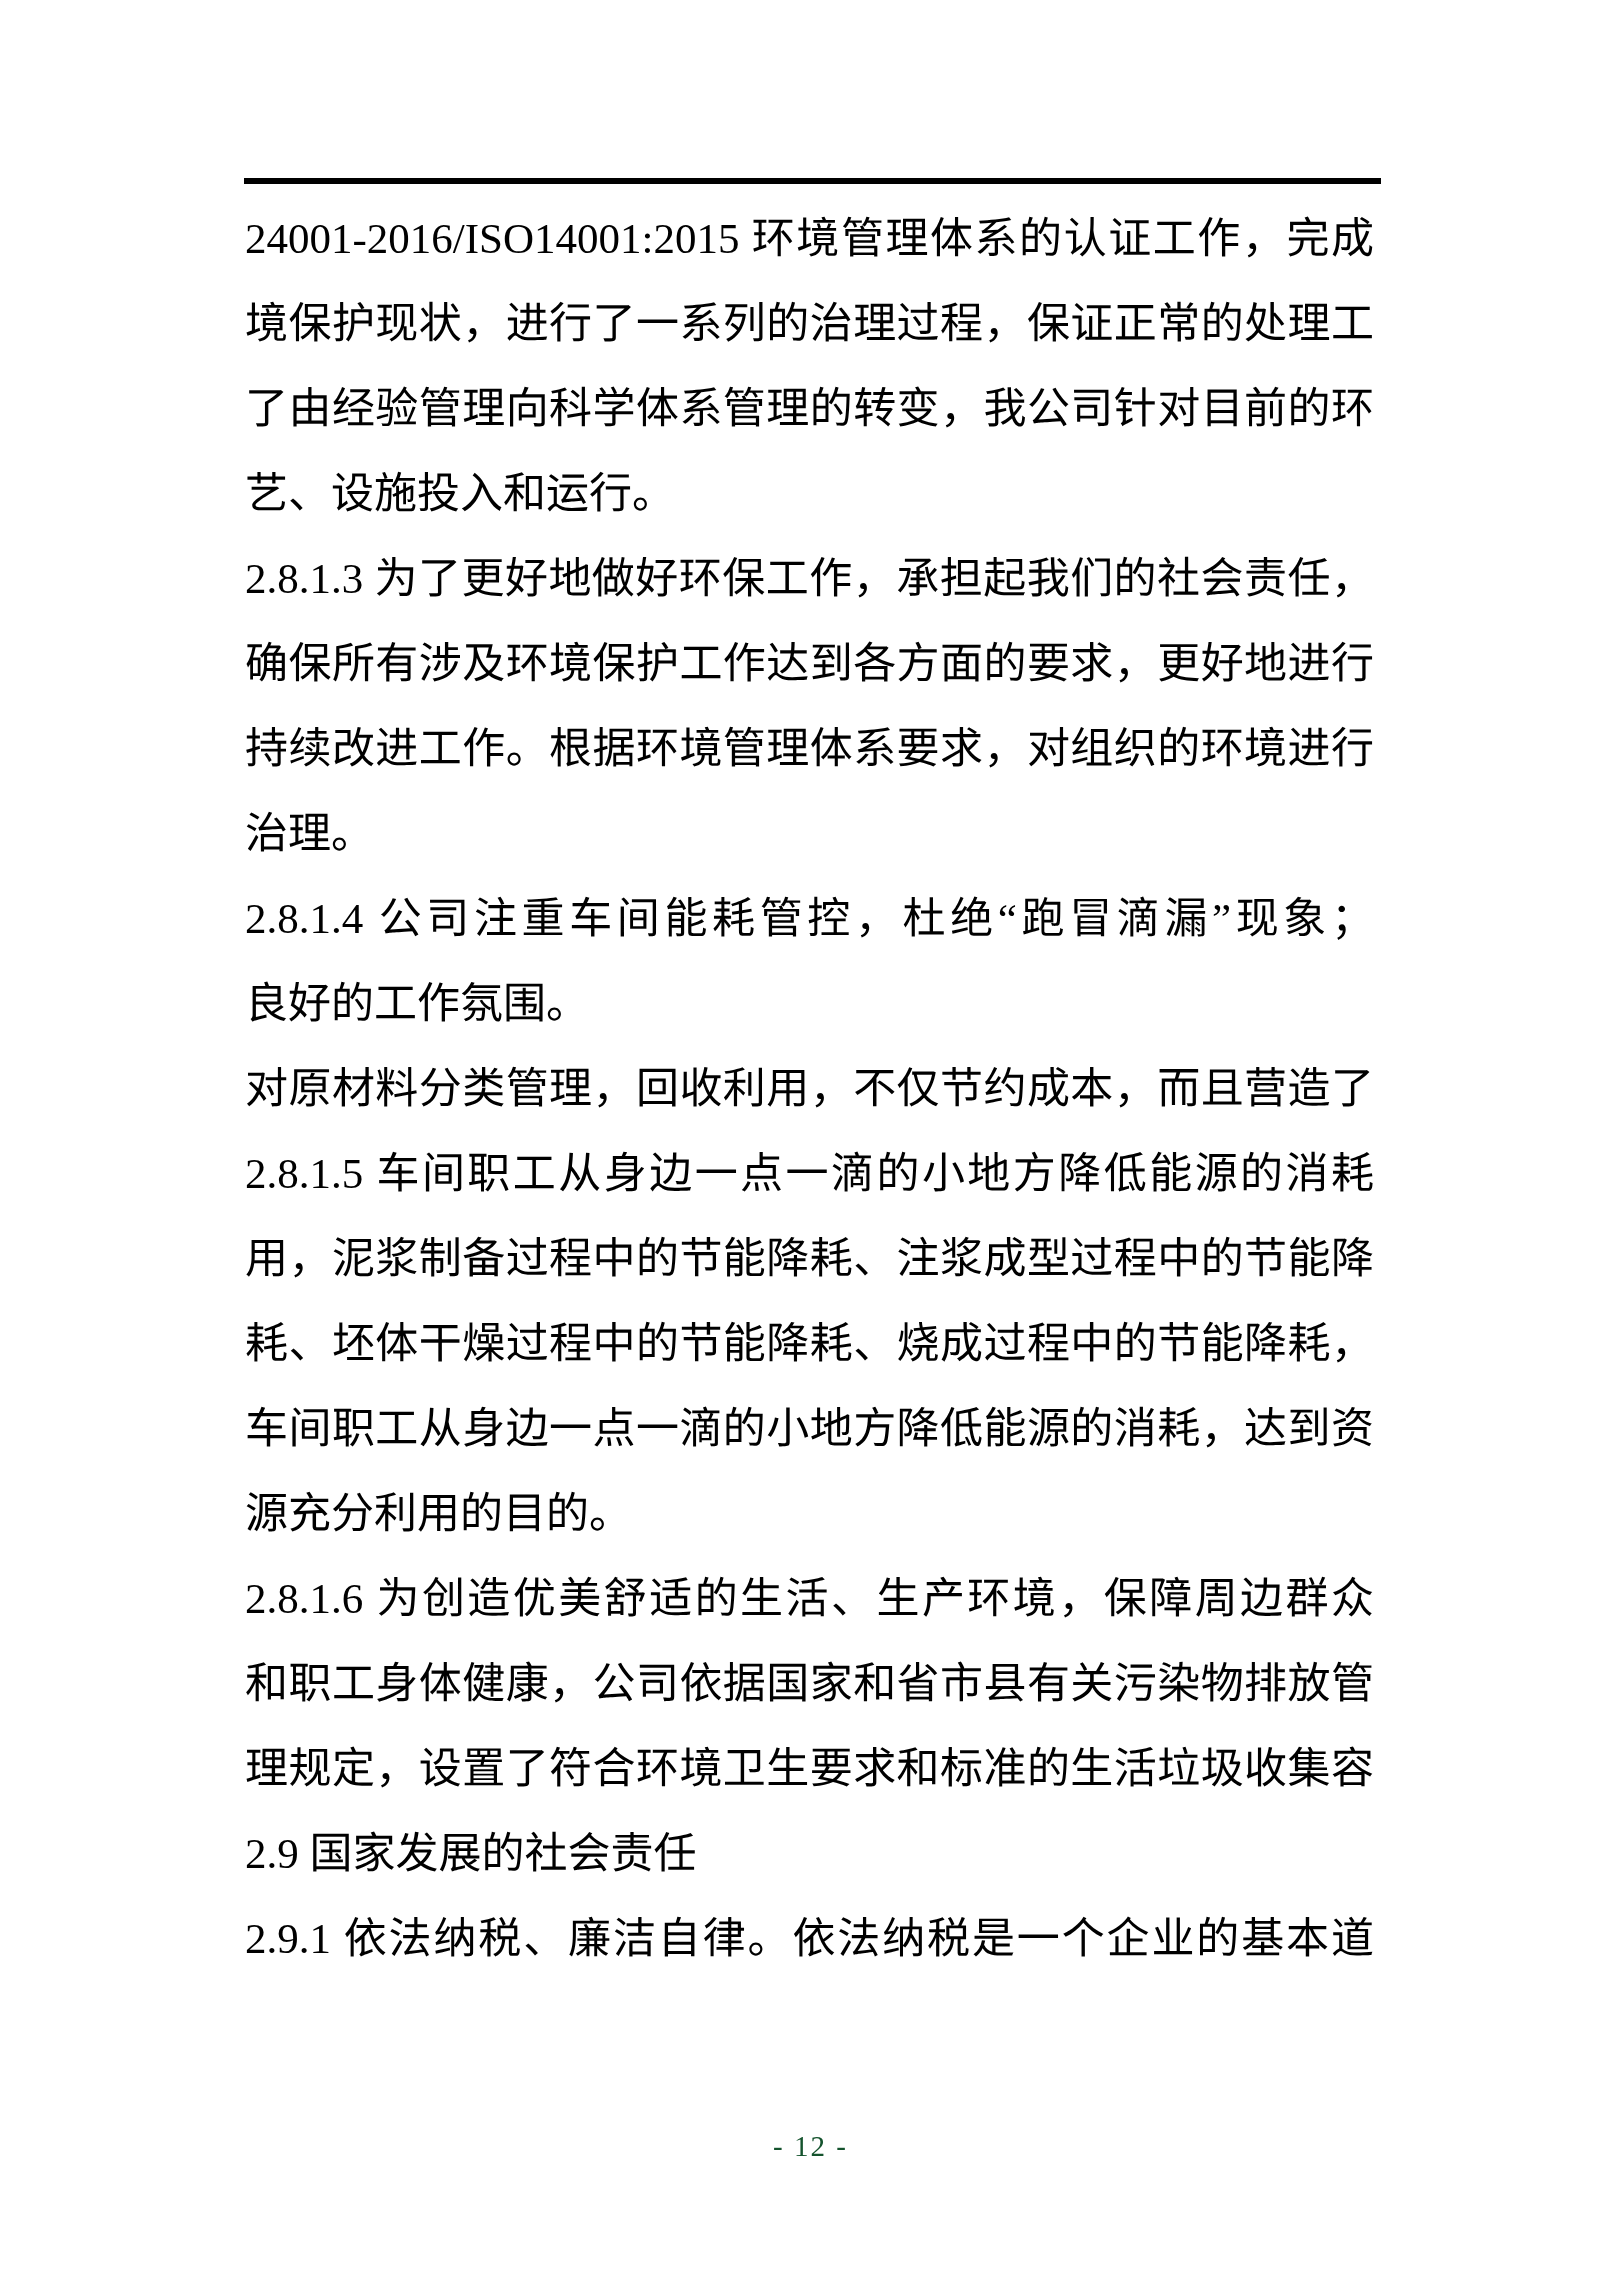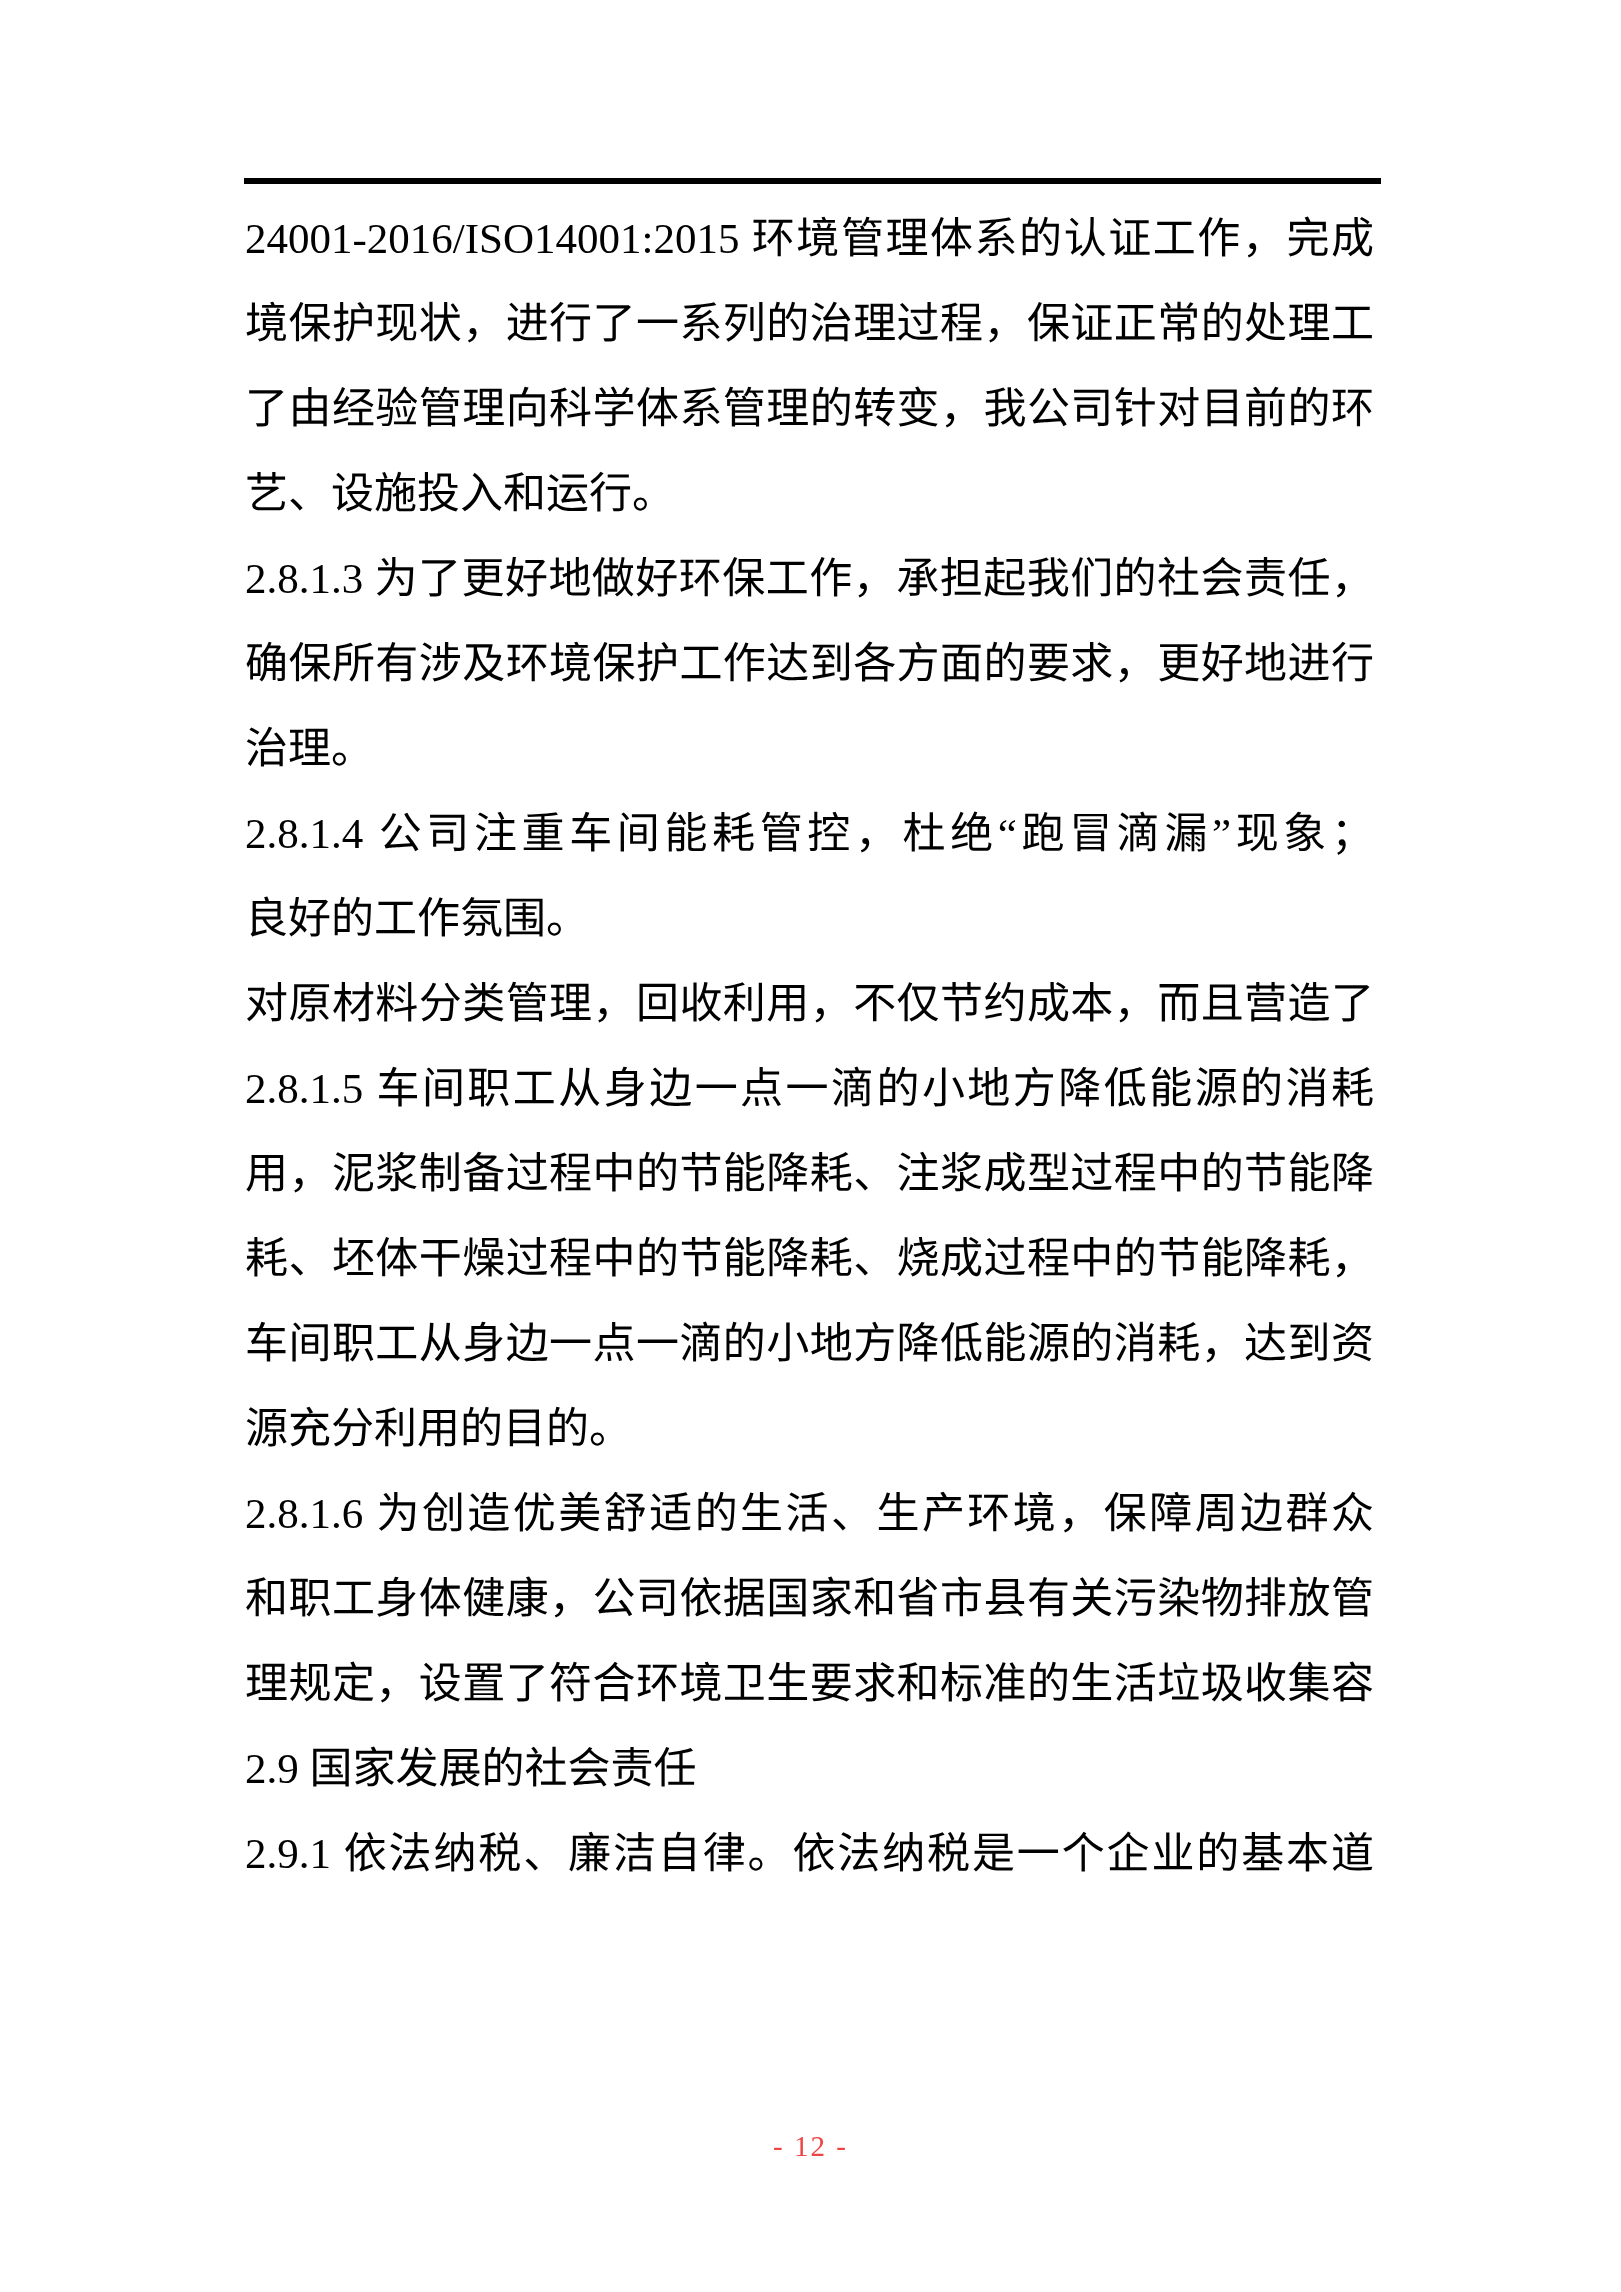--- a/index.html
+++ b/index.html
@@ -47,35 +47,36 @@
   }
   .page-number {
     position: absolute;
     left: 0;
     top: 2125px;
     width: 1621px;
     text-align: center;
     font-size: 29px;
     line-height: 43px;
     letter-spacing: 2px;
-    color: #ef4444;
+    color: #14532d;
   }
 </style>
 </head>
 <body>
 
 <div class="page">
   <div class="header-rule"></div>
   <div class="content">
       <div class="line justified">24001-2016/ISO14001:2015 环境管理体系的认证工作，完成</div>
       <div class="line justified">境保护现状，进行了一系列的治理过程，保证正常的处理工</div>
       <div class="line justified">了由经验管理向科学体系管理的转变，我公司针对目前的环</div>
       <div class="line">艺、设施投入和运行。</div>
       <div class="line justified">2.8.1.3 为了更好地做好环保工作，承担起我们的社会责任，</div>
       <div class="line justified">确保所有涉及环境保护工作达到各方面的要求，更好地进行</div>
+      <div class="line justified">持续改进工作。根据环境管理体系要求，对组织的环境进行</div>
       <div class="line">治理。</div>
       <div class="line justified">2.8.1.4 公司注重车间能耗管控，杜绝“跑冒滴漏”现象；</div>
       <div class="line">良好的工作氛围。</div>
       <div class="line justified">对原材料分类管理，回收利用，不仅节约成本，而且营造了</div>
       <div class="line justified">2.8.1.5 车间职工从身边一点一滴的小地方降低能源的消耗</div>
       <div class="line justified">用，泥浆制备过程中的节能降耗、注浆成型过程中的节能降</div>
       <div class="line justified">耗、坯体干燥过程中的节能降耗、烧成过程中的节能降耗，</div>
       <div class="line justified">车间职工从身边一点一滴的小地方降低能源的消耗，达到资</div>
       <div class="line">源充分利用的目的。</div>
       <div class="line justified">2.8.1.6 为创造优美舒适的生活、生产环境，保障周边群众</div>

